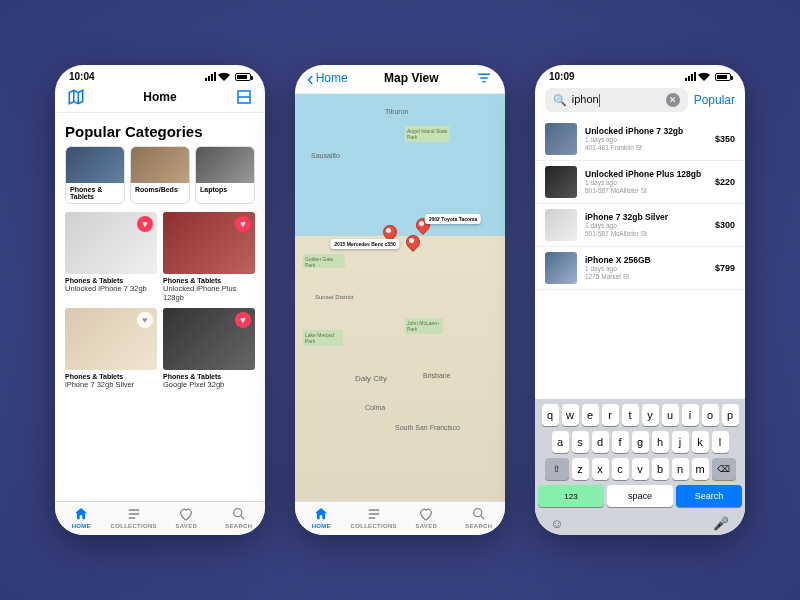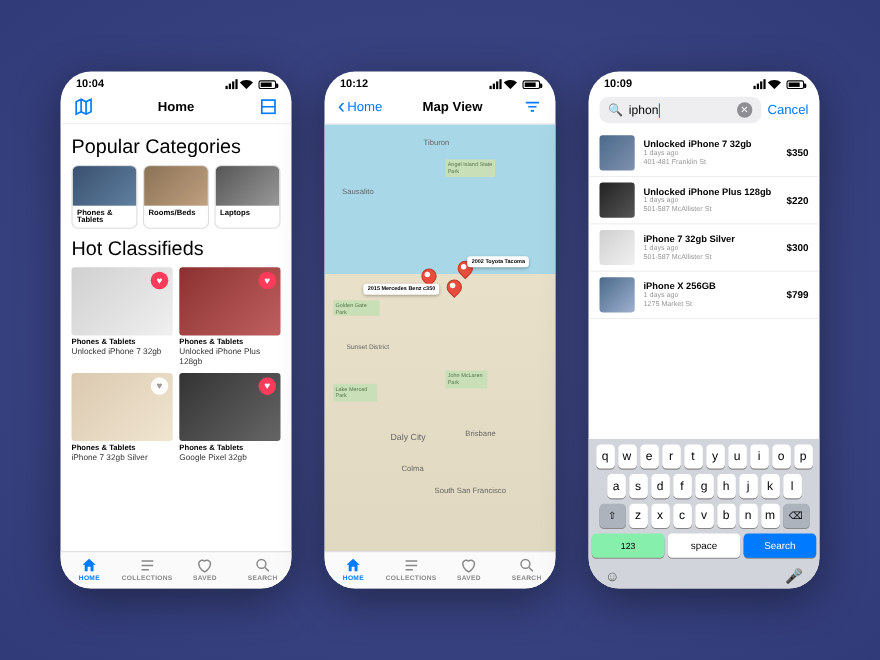--- a/index.html
+++ b/index.html
@@ -13,21 +13,21 @@
 .bars span:nth-child(1){height:3px}.bars span:nth-child(2){height:5px}.bars span:nth-child(3){height:7px}.bars span:nth-child(4){height:9px}
 .batt{width:16px;height:8px;border:1px solid #000;border-radius:2px;position:relative;margin-left:3px}
 .batt::after{content:"";position:absolute;right:-3px;top:2px;width:2px;height:4px;background:#000;border-radius:0 1px 1px 0}
 .batt::before{content:"";position:absolute;left:1px;top:1px;bottom:1px;width:70%;background:#000}
 .navbar{display:flex;justify-content:space-between;align-items:center;padding:4px 12px 6px;border-bottom:1px solid #eee}
 .navbar .title{font-weight:600;font-size:12px}
 .ic{width:18px;height:18px;display:inline-flex;align-items:center;justify-content:center}
 .ic svg{width:100%;height:100%}
 .body{flex:1;overflow:hidden;display:flex;flex-direction:column}
 .scroll{flex:1;overflow:hidden;padding:6px 10px}
-h3{font-size:18px;font-weight:400;margin:4px 0 6px}
+h3{font-size:15px;font-weight:700;margin:4px 0 6px}
 .cats{display:flex;gap:5px;margin-bottom:8px}
 .cat{flex:1;border:1px solid #ddd;border-radius:6px;overflow:hidden;background:#fff}
 .cat .img{height:36px;background:linear-gradient(135deg,#3a5070,#6080a0)}
 .cat:nth-child(2) .img{background:linear-gradient(135deg,#8b7355,#c0a080)}
 .cat:nth-child(3) .img{background:linear-gradient(135deg,#555,#999)}
 .cat .lbl{font-size:7px;font-weight:600;padding:3px 4px}
 .grid{display:grid;grid-template-columns:1fr 1fr;gap:6px}
 .card{position:relative}
 .card .img{height:62px;background:linear-gradient(135deg,#888,#ccc);border-radius:3px;position:relative}
 .card:nth-child(1) .img{background:linear-gradient(135deg,#d0d0d0,#f0f0f0)}
@@ -128,21 +128,20 @@
           </div>
       <div class="cat">
             <div class="img"></div>
             <div class="lbl">Rooms/Beds</div>
           </div>
       <div class="cat">
             <div class="img"></div>
             <div class="lbl">Laptops</div>
           </div>
     </div>
-    <h3>Hot Classifieds</h3>
     <div class="grid">
       <div class="card">
             <div class="img">
               <span class="heart on">♥</span>
             </div>
             <div class="cat-lbl">Phones &amp; Tablets</div>
             <div class="name">Unlocked iPhone 7 32gb</div>
           </div>
       <div class="card">
             <div class="img">
@@ -199,35 +198,20 @@
             <circle cx="10" cy="10" r="6"></circle>
             <path d="M15 15l5 5"></path>
           </svg>
         </span>
         <span class="lbl">SEARCH</span>
       </div>
   </div>
 </div>
 
 <div class="phone">
-  <div class="status">
-    <span>10:12</span>
-    <span class="sig">
-        <span class="bars">
-          <span></span>
-          <span></span>
-          <span></span>
-          <span></span>
-        </span>
-        <svg width="12" height="9" viewBox="0 0 12 9">
-          <path d="M6 9L0 3C3 0 9 0 12 3Z" fill="#000"></path>
-        </svg>
-        <span class="batt"></span>
-      </span>
-  </div>
   <div class="navbar">
     <span class="back">
         <span>Home</span>
       </span>
     <span class="title">Map View</span>
     <span class="ic" style="color:#007aff">
         <svg viewBox="0 0 24 24" fill="none" stroke="currentColor" stroke-width="2">
           <path d="M4 7h16M7 12h10M10 17h4"></path>
         </svg>
       </span>
@@ -304,21 +288,21 @@
         </svg>
         <span class="batt"></span>
       </span>
   </div>
   <div class="searchbar">
     <div class="sinput">
       <span class="mag">🔍</span>
       <span class="txt"><span>iphon</span><span class="cursor"></span></span>
       <span class="clr">✕</span>
     </div>
-    <span class="cancel">Cancel</span>
+    <span class="cancel">Popular</span>
   </div>
   <div class="results">
     <div class="row">
         <div class="thumb"></div>
         <div class="info">
           <div class="ttl">Unlocked iPhone 7 32gb</div>
           <div class="meta"><span>1 days ago</span><br><span>401-481 Franklin St</span></div>
         </div>
         <div class="price">$350</div>
       </div>

